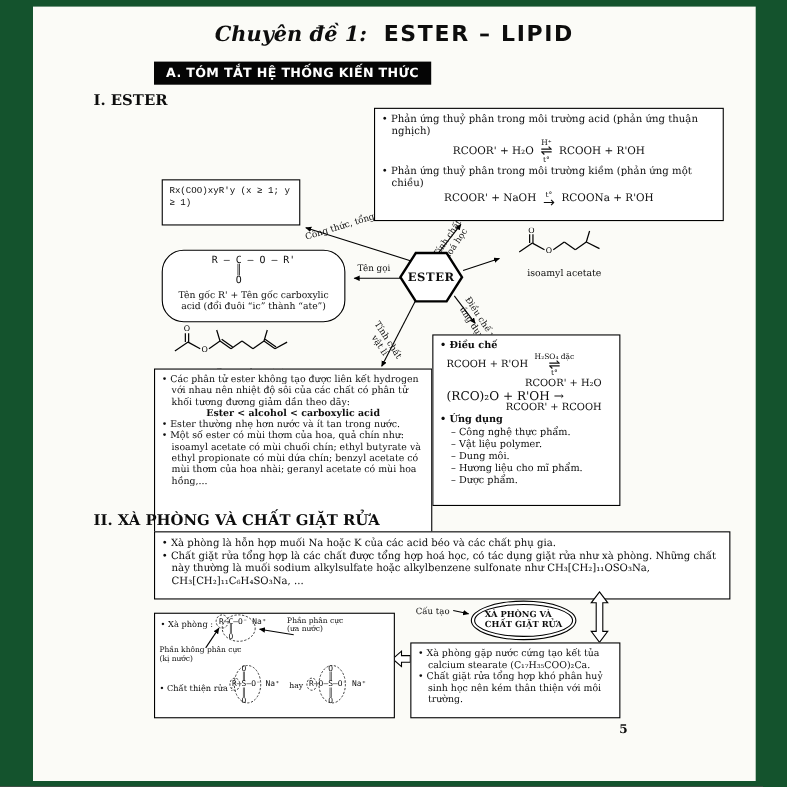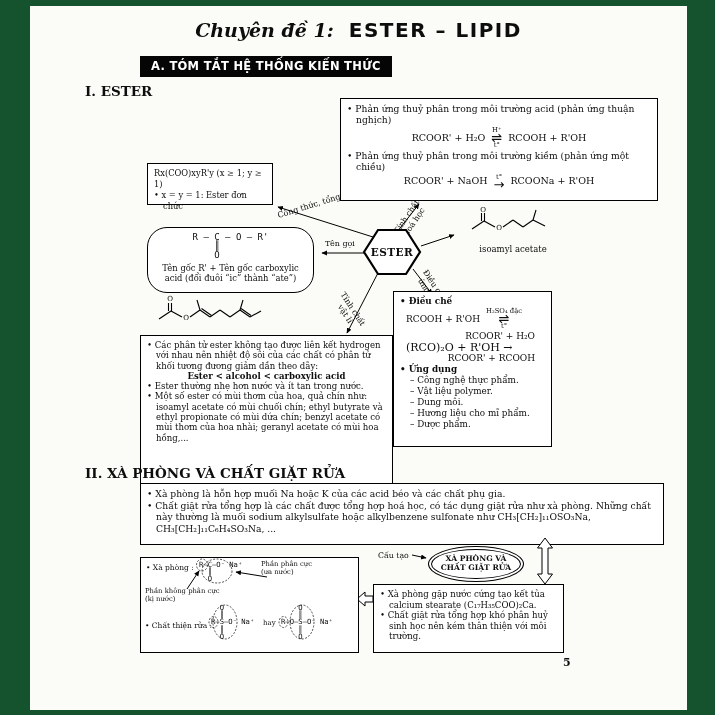--- a/index.html
+++ b/index.html
@@ -20,54 +20,54 @@
   .li{padding-left:9px;text-indent:-9px;}
   .li::before{content:"• ";}
   .bd{font-weight:bold;}
 
   .hyd{left:310px;top:92px;width:318px;height:103px;font-size:9.2px;line-height:11.4px;}
   .eq{display:flex;justify-content:center;align-items:center;gap:6px;font-size:9.5px;margin:1px 0;}
   .stack{display:inline-flex;flex-direction:column;align-items:center;line-height:1;}
   .stack .sm{font-size:6.8px;line-height:7px;}
   .stack .ar{font-size:13px;line-height:8px;font-family:"DejaVu Sans","Liberation Sans",sans-serif;}
 
-  .fbox{left:117px;top:157px;width:126px;height:42px;font-size:8.3px;line-height:11px;}
+  .fbox{left:117px;top:157px;width:126px;height:42px;font-size:8.3px;line-height:11px;font-family:Liberation Mono, monospace;}
   .nbox{left:117px;top:221px;width:167px;height:66px;font-size:8.4px;line-height:10.4px;text-align:center;border-radius:20px;}
   .chempre{font-family:"DejaVu Sans Mono",monospace;white-space:pre;font-size:9px;line-height:9px;display:inline-block;text-align:left;margin:1px auto 3px;}
 
   .fig{position:absolute;text-align:center;}
   .fig svg{display:block;margin:0 auto;}
   .figlabel{font-size:8.5px;margin-top:11px;}
   .skel line,.skel polyline{stroke:#000;stroke-width:1.1;fill:none;}
   .atom{font-size:7px;font-family:"DejaVu Serif","Liberation Serif",serif;text-anchor:middle;}
 
   .arrows{position:absolute;left:0;top:0;pointer-events:none;}
   .aline{stroke:#000;stroke-width:1;}
   .blabel{position:absolute;font-size:8px;line-height:8.5px;white-space:nowrap;}
   .rot{white-space:normal;text-align:center;transform-origin:0 50%;}
 
   .hexwrap{position:absolute;left:330px;top:220px;width:64px;height:52px;}
   .hexlabel{position:absolute;left:330px;top:220px;width:64px;height:52px;display:flex;align-items:center;justify-content:center;
             font-weight:bold;font-size:10.5px;letter-spacing:.5px;}
 
-  .prep{left:363px;top:285px;width:159px;height:156px;font-size:8.8px;line-height:11px;}
+  .prep{left:363px;top:298px;width:171px;height:156px;font-size:8.8px;line-height:11px;}
   .prep .eq{justify-content:flex-start;margin-left:6px;font-size:9px;}
   .eqr{text-align:right;padding-right:10px;font-size:9px;}
   .eql{margin-left:6px;font-size:11px;}
   .app{margin-left:10px;}
 
   .phys{left:110px;top:329px;width:253px;height:157px;font-size:8.55px;line-height:10.3px;}
   .chain{text-align:center;font-weight:bold;}
 
   .intro{left:110px;top:477px;width:524px;height:62px;font-size:9.2px;line-height:11.6px;}
   .cautao{position:absolute;left:348px;top:545px;font-size:7.8px;}
   .oval{position:absolute;left:398px;top:540px;width:96px;height:36px;border:1.3px solid #000;border-radius:50%;
         background:#fff;box-sizing:border-box;padding:2px;}
   .oval-inner{width:100%;height:100%;border:1px solid #000;border-radius:50%;box-sizing:border-box;
-        display:flex;align-items:center;justify-content:center;text-align:center;
+        display:flex;align-items:center;justify-content:center;text-align:left;
         font-weight:bold;font-size:7.6px;line-height:8.8px;white-space:pre-line;}
   .blockarrow{position:absolute;}
   .blockarrow path{fill:#fff;stroke:#000;stroke-width:1;}
 
   .sbox{left:110px;top:551px;width:219px;height:96px;padding:0;font-size:7.5px;line-height:8.5px;}
   .sbox .abs{position:absolute;}
   .minipre{font-family:"DejaVu Sans Mono",monospace;white-space:pre;font-size:7.2px;line-height:7.2px;}
   .small2{font-size:6.8px;line-height:7.8px;white-space:pre-line;}
 
   .note{left:343px;top:578px;width:191px;height:69px;font-size:8.55px;line-height:10.5px;}
@@ -124,21 +124,20 @@
         <span class="stack">
           <span class="sm">t°</span>
           <span class="ar">→</span>
         </span>
         <span>RCOONa  +  R'OH</span>
       </div>
     </div>
 
     <div class="box fbox">
       <div>Rx(COO)xyR'y  (x ≥ 1; y ≥ 1)</div>
-      <div class="li">x = y = 1: Ester đơn chức</div>
     </div>
 
     <div class="box nbox">
       <span class="chempre">R – C – O – R'
     ║
     O</span>
       <div>Tên gốc R' + Tên gốc carboxylic acid (đổi đuôi “ic” thành “ate”)</div>
     </div>
 
     <div class="fig" style="left:114px;top:289px;width:172px;">

